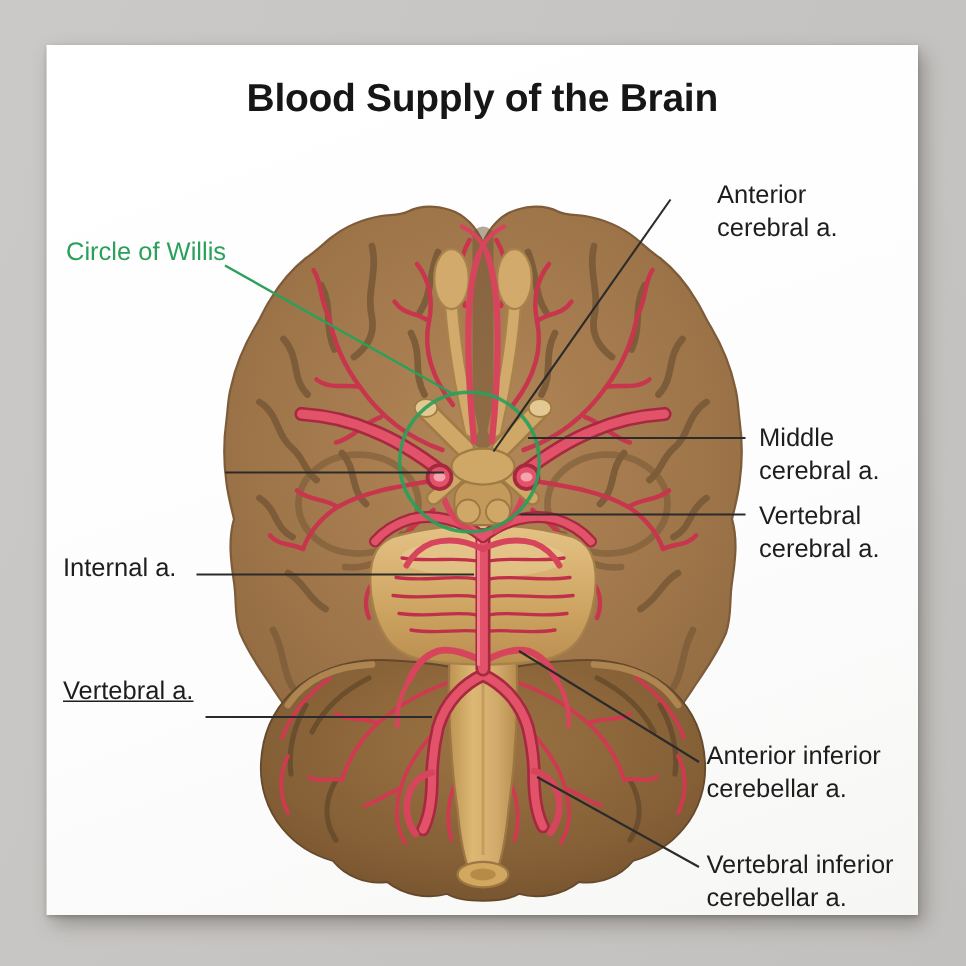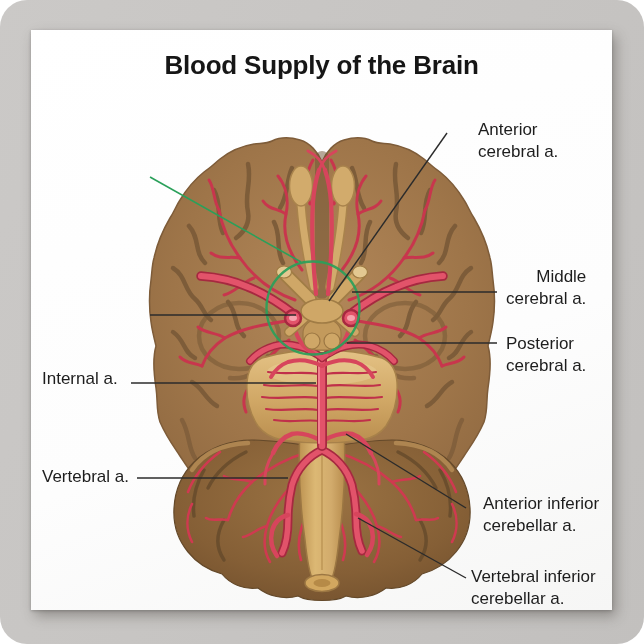--- a/index.html
+++ b/index.html
@@ -2,21 +2,20 @@
 <html><head>
 <meta charset="utf-8">
 <style>
   html,body{margin:0;padding:0;}
   .stage{
     position:relative;
     width:644px;height:644px;
     overflow:hidden;
     background:linear-gradient(115deg,#cbc9c7 0%,#c7c5c3 45%,#c2c0be 100%);
     font-family:"Liberation Sans",sans-serif;
-    border-radius:27px;
   }
   .poster{
     position:absolute;left:31px;top:30px;width:581px;height:580px;
     background:linear-gradient(160deg,#ffffff 0%,#fdfdfd 60%,#f6f6f5 100%);
     box-shadow:4px 6px 12px rgba(70,65,60,.40),0 1px 3px rgba(0,0,0,.22);
   }
   .art{position:absolute;left:0;top:0;width:644px;height:644px;pointer-events:none;}
   .title{
     position:absolute;left:31px;top:50px;width:581px;margin:0;
     text-align:center;font-size:26px;font-weight:700;letter-spacing:-.2px;
@@ -293,25 +292,26 @@
       <line x1="497" y1="343" x2="347" y2="343"></line>
       <line x1="131" y1="383" x2="316" y2="383"></line>
       <line x1="137" y1="478" x2="288" y2="478"></line>
       <line x1="466" y1="508" x2="346" y2="434"></line>
       <line x1="466" y1="578" x2="358" y2="518"></line>
     </g>
   </svg>
 
   <h1 class="title">Blood Supply of the Brain</h1>
 
+  <div class="lbl green" style="left:44px;top:157px;">Circle of Willis</div>
   <div class="lbl" style="left:478px;top:119px;">Anterior
 cerebral a.</div>
-  <div class="lbl" style="left:506px;top:266px;text-align:right;">Middle
+  <div class="lbl" style="left:506px;top:281px;">Middle
 cerebral a.</div>
-  <div class="lbl" style="left:506px;top:333px;">Posterior
+  <div class="lbl" style="left:506px;top:333px;">Vertebral
 cerebral a.</div>
   <div class="lbl" style="left:42px;top:368px;">Internal a.</div>
-  <div class="lbl" style="left:42px;top:466px;">Vertebral a.</div>
-  <div class="lbl" style="left:471px;top:493px;margin-left:12px;">Anterior inferior
+  <div class="lbl" style="left:42px;top:450px;text-decoration:underline;">Vertebral a.</div>
+  <div class="lbl" style="left:471px;top:493px;">Anterior inferior
 cerebellar a.</div>
   <div class="lbl" style="left:471px;top:566px;">Vertebral inferior
 cerebellar a.</div>
 </div>
 
 </body></html>

